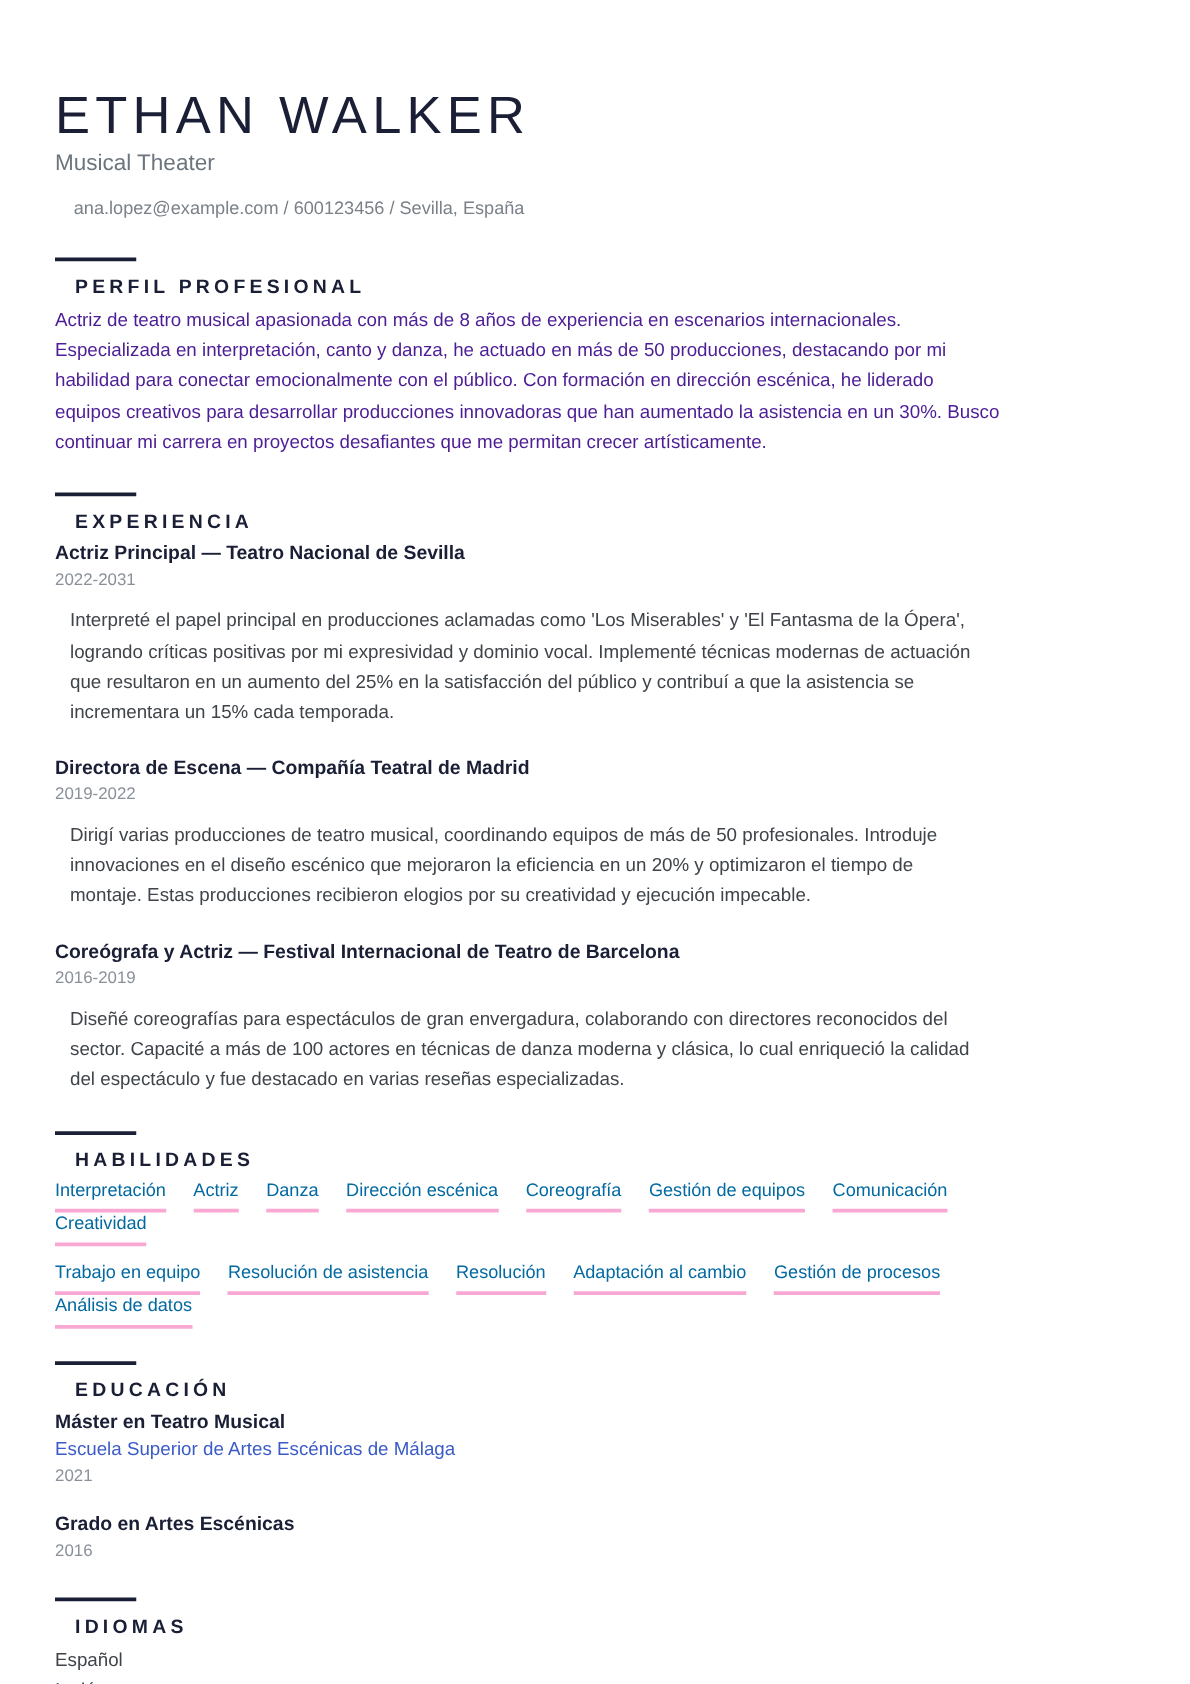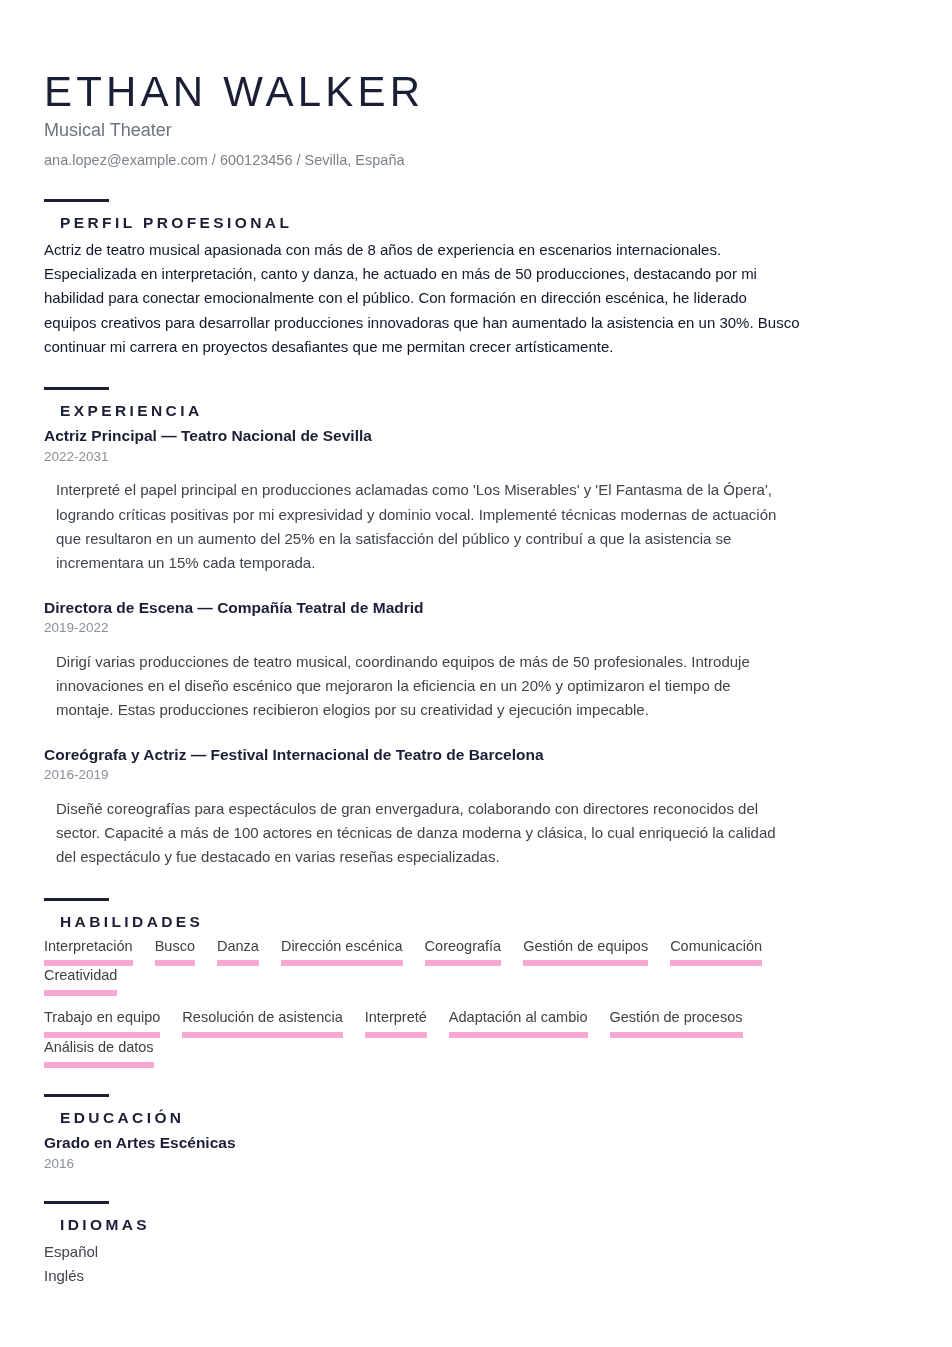--- a/index.html
+++ b/index.html
@@ -36,21 +36,21 @@
     font-size: 18px;
     font-weight: 400;
     color: #6c757d;
     line-height: 1.3;
     margin: 0 0 8px 0;
   }
   .contact {
     font-size: 14.5px;
     color: #7a8189;
     line-height: 1.4;
-    margin: 0;
+    margin: 15px;
   }
 
   
   .section {
     margin-top: 28px;
   }
   .section.tight { margin-top: 26px; }
   .rule {
     width: 65px;
     height: 3px;
@@ -62,21 +62,21 @@
     font-weight: bold;
     letter-spacing: 3.4px;
     color: #1a1f36;
     margin: 0 0 6px 16px;
     text-transform: uppercase;
   }
 
   .body-text {
     font-size: 15px;
     line-height: 1.62;
-    color: #0f172a;
+    color: #4c1d95;
     margin: 0;
     max-width: 870px;
     text-align: left;
   }
 
   
   .job { margin-bottom: 22px; }
   .job:last-child { margin-bottom: 0; }
   .job-title {
     font-size: 15.5px;
@@ -103,25 +103,25 @@
   .skills-rows { margin-top: 2px; }
   .skills-row {
     display: flex;
     flex-wrap: wrap;
     align-items: flex-end;
     margin-bottom: 12px;
   }
   .skills-row:last-child { margin-bottom: 0; }
   .skill {
     font-size: 14.5px;
-    color: #404040;
+    color: #0369a1;
     line-height: 1.3;
     padding-bottom: 5px;
     margin-right: 22px;
-    border-bottom: 6px solid #f9a8d4;
+    border-bottom: 3px solid #f9a8d4;
     white-space: nowrap;
   }
   .skill:last-child { margin-right: 0; }
 
   
   .edu { margin-bottom: 20px; }
   .edu:last-child { margin-bottom: 0; }
   .edu-degree {
     font-size: 15.5px;
     font-weight: bold;
@@ -190,43 +190,48 @@
     </div>
   </div>
 
   <div class="section">
     <div class="rule"></div>
     <h2 class="section-title">HABILIDADES</h2>
 
     <div class="skills-rows">
       <div class="skills-row">
         <span class="skill">Interpretación</span>
-        <span class="skill">Busco</span>
+        <span class="skill">Actriz</span>
         <span class="skill">Danza</span>
         <span class="skill">Dirección escénica</span>
         <span class="skill">Coreografía</span>
         <span class="skill">Gestión de equipos</span>
         <span class="skill">Comunicación</span>
         <span class="skill">Creatividad</span>
       </div>
       <div class="skills-row">
         <span class="skill">Trabajo en equipo</span>
         <span class="skill">Resolución de asistencia</span>
-        <span class="skill">Interpreté</span>
+        <span class="skill">Resolución</span>
         <span class="skill">Adaptación al cambio</span>
         <span class="skill">Gestión de procesos</span>
         <span class="skill">Análisis de datos</span>
       </div>
     </div>
   </div>
 
   <div class="section tight">
     <div class="rule"></div>
     <h2 class="section-title">EDUCACIÓN</h2>
 
+    <div class="edu">
+      <div class="edu-degree">Máster en Teatro Musical</div>
+      <div class="edu-school">Escuela Superior de Artes Escénicas de Málaga</div>
+      <div class="edu-year">2021</div>
+    </div>
 
     <div class="edu">
       <div class="edu-degree">Grado en Artes Escénicas</div>
       <div class="edu-year">2016</div>
     </div>
   </div>
 
   <div class="section">
     <div class="rule"></div>
     <h2 class="section-title">IDIOMAS</h2>

